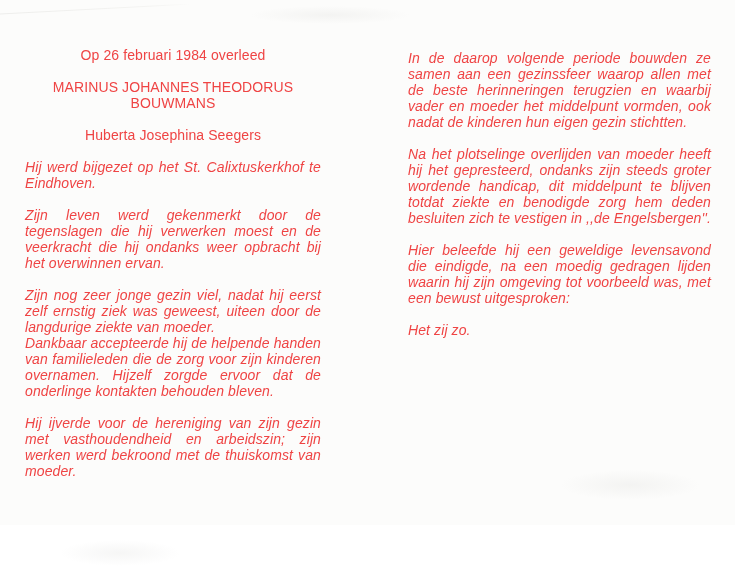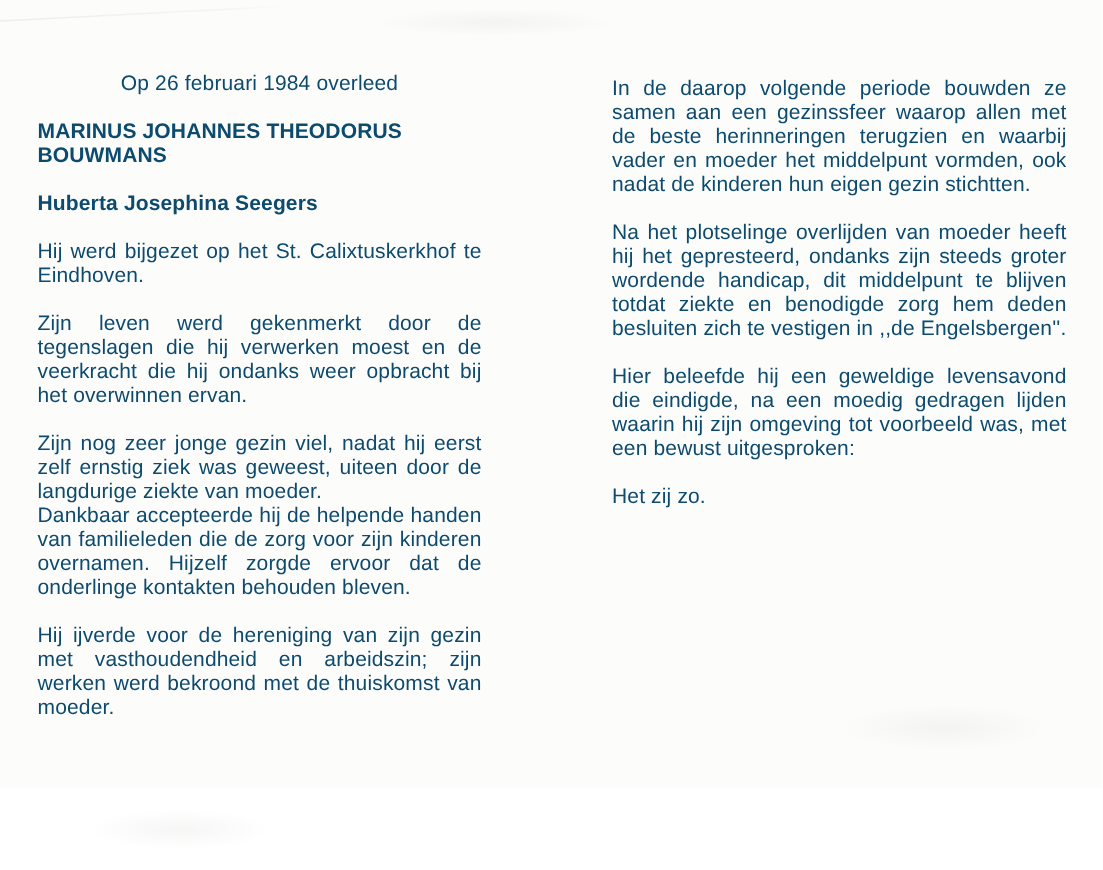--- a/index.html
+++ b/index.html
@@ -6,21 +6,21 @@
   body {
     width: 735px; height: 580px;
     background: #ffffff;
     font-family: "Liberation Sans", "DejaVu Sans", sans-serif;
     overflow: hidden;
   }
   .page {
     position: relative;
     width: 735px; height: 525px;
     background: #fcfcfb;
-    color: #0c4a6e;
+    color: #ef4444;
   }
   
   .fold-line {
     position: absolute;
     left: -8px; top: 14px;
     width: 200px; height: 1px;
     background: linear-gradient(90deg, #ededeb, #f4f4f2 80%, rgba(244,244,242,0));
     transform: rotate(-3deg);
     transform-origin: left center;
   }
@@ -42,26 +42,28 @@
   .col-left  { left: 25px;  top: 47px; width: 296px; }
   .col-right { left: 408px; top: 50px; width: 303px; }
 
   .line-block {
     margin: 0 0 16px 0;
     text-align: center;
     white-space: nowrap;
   }
   .name-block {
     margin: 0 0 16px 0;
-    font-weight: bold;
+    text-align: center;
+    font-weight: normal;
   }
   .para {
     margin: 0 0 16px 0;
     text-align: justify;
     white-space: pre-line;
+    font-style: italic;
   }
   .para:last-child { margin-bottom: 0; }
 </style>
 </head>
 <body>
 
 <div class="page">
 
   <div class="fold-line"></div>
   <div class="smudge s1"></div>

